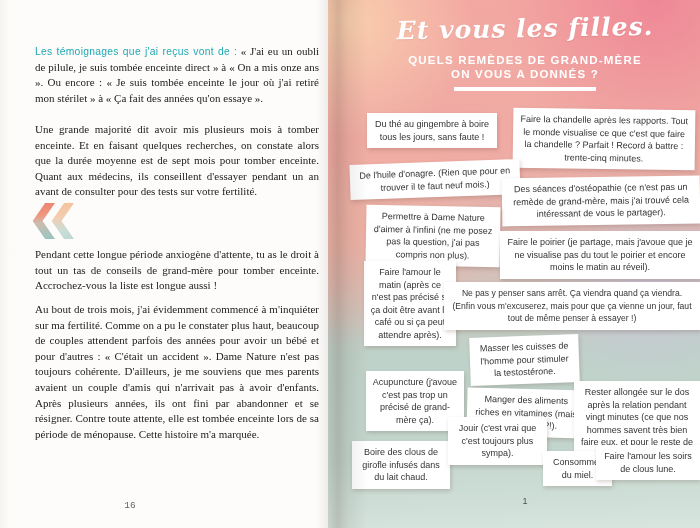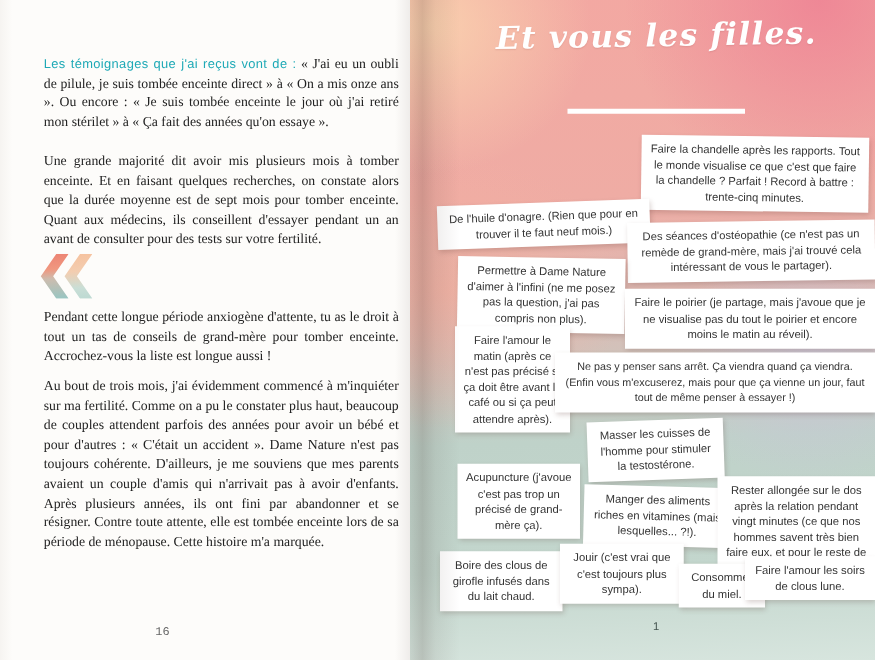--- a/index.html
+++ b/index.html
@@ -80,21 +80,21 @@
   .c3  { left:152px; top:177px; width:198px; transform:rotate(-.8deg); }
   .c4  { left:16px;  top:206px; width:134px; transform:rotate(1deg); }
   .c5  { left:150px; top:231px; width:200px; }
   .c6  { left:14px;  top:261px; width:92px;  }
   .c7  { left:94px;  top:282px; width:256px; font-size:8.6px; }
   .c8  { left:120px; top:336px; width:109px; transform:rotate(-2deg); }
   .c9  { left:16px;  top:371px; width:98px;  }
   .c10 { left:117px; top:389px; width:118px; transform:rotate(1.5deg); }
   .c11 { left:224px; top:355px; width:126px;margin-top:26px; }
   .c12 { left:2px;   top:441px; width:98px;  }
-  .c13 { left:98px;  top:435px; width:99px;  }
+  .c13 { left:98px;  top:417px; width:99px;  }
   .c14 { left:193px; top:451px; width:69px;  }
   .c15 { left:246px; top:445px; width:104px; }
 
   .rp-pagenum {
     position:absolute; left:0; top:496px; width:350px; text-align:center;
     font-size:9px; color:#44544f;
   }
 </style>
 </head>
 <body>
@@ -122,23 +122,28 @@
     <p class="lp-block" style="top:302px; margin:0;">Au bout de trois mois, j'ai évidemment commencé à m'inquiéter sur ma fertilité. Comme on a pu le constater plus haut, beaucoup de couples attendent parfois des années pour avoir un bébé et pour d'autres : « C'était un accident ». Dame Nature n'est pas toujours cohérente. D'ailleurs, je me souviens que mes parents avaient un couple d'amis qui n'arrivait pas à avoir d'enfants. Après plusieurs années, ils ont fini par abandonner et se résigner. Contre toute attente, elle est tombée enceinte lors de sa période de ménopause. Cette histoire m'a marquée.</p>
 
     <div class="lp-pagenum">16</div>
   </div>
 
   <div class="right-page">
     <div class="rp-content">
 
       <div class="script-title">Et vous les filles.</div>
 
+      <div class="rp-subtitle">
+        <span>QUELS REMÈDES DE GRAND-MÈRE</span><br>
+        <span>ON VOUS A DONNÉS ?</span>
+      </div>
 
       <div class="title-bar"></div>
 
+      <div class="card c0">Du thé au gingembre à boire tous les jours, sans faute !</div>
       <div class="card c1">Faire la chandelle après les rapports. Tout le monde visualise ce que c'est que faire la chandelle ? Parfait ! Record à battre : trente-cinq minutes.</div>
       <div class="card c2">De l'huile d'onagre. (Rien que pour en trouver il te faut neuf mois.)</div>
       <div class="card c3">Des séances d'ostéopathie (ce n'est pas un remède de grand-mère, mais j'ai trouvé cela intéressant de vous le partager).</div>
       <div class="card c4">Permettre à Dame Nature d'aimer à l'infini (ne me posez pas la question, j'ai pas compris non plus).</div>
       <div class="card c5">Faire le poirier (je partage, mais j'avoue que je ne visualise pas du tout le poirier et encore moins le matin au réveil).</div>
       <div class="card c6">Faire l'amour le matin (après ce n'est pas précisé si ça doit être avant le café ou si ça peut attendre après).</div>
       <div class="card c7">Ne pas y penser sans arrêt. Ça viendra quand ça viendra. (Enfin vous m'excuserez, mais pour que ça vienne un jour, faut tout de même penser à essayer !)</div>
       <div class="card c8">Masser les cuisses de l'homme pour stimuler la testostérone.</div>
       <div class="card c9">Acupuncture (j'avoue c'est pas trop un précisé de grand-mère ça).</div>
       <div class="card c10">Manger des aliments riches en vitamines (mais lesquelles... ?!).</div>

